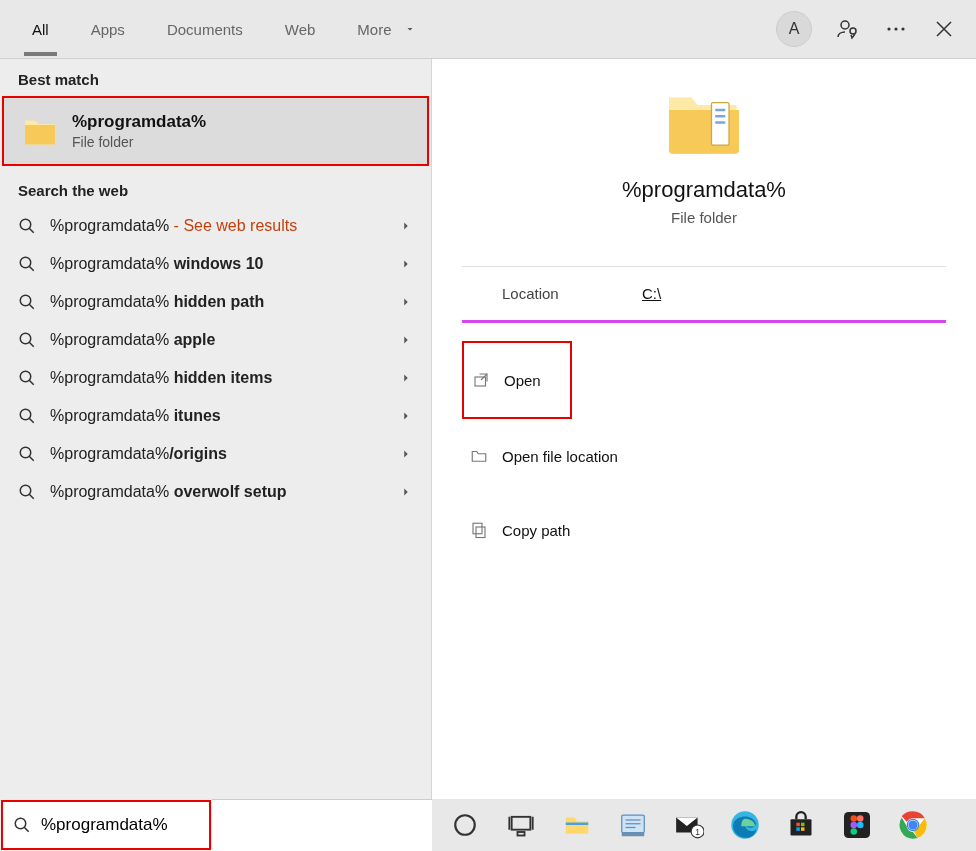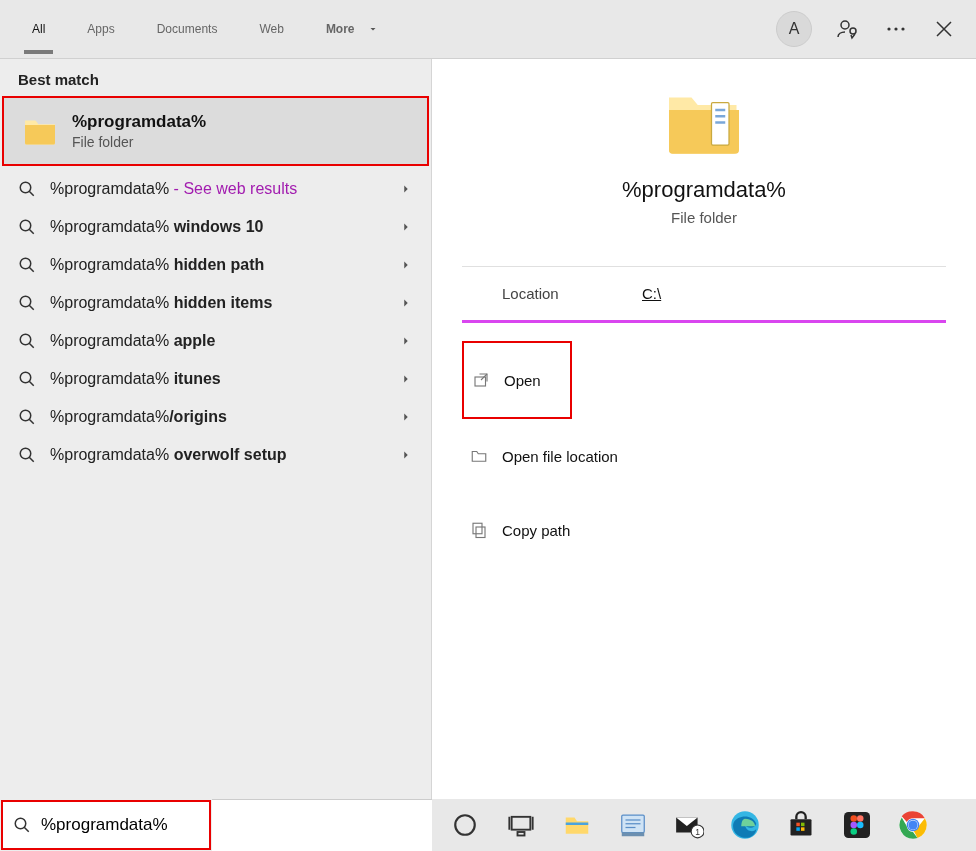--- a/index.html
+++ b/index.html
@@ -1,24 +1,24 @@
 <!DOCTYPE html>
 <html><head>
 <meta charset="utf-8">
 <style>
   * { box-sizing: border-box; margin: 0; padding: 0; font-family: "Segoe UI", Arial, sans-serif; }
   body { width: 976px; height: 851px; background: #e8e8e8; overflow: hidden; position: relative; }
   .container { display: flex; flex-direction: column; height: 100%; }
   
   
   .tabs-bar { height: 58px; display: flex; align-items: center; padding: 0 20px; background: #e8e8e8; position: relative; }
-  .tab { padding: 8px 12px; font-size: 12px; color: #666; margin-right: 18px; cursor: pointer; position: relative; }
+  .tab { padding: 8px 12px; font-size: 15px; color: #666; margin-right: 18px; cursor: pointer; position: relative; }
   .tab.active { color: #111; font-weight: 400; }
   .tab.active::after { content:""; position:absolute; left:4px; right:4px; bottom:-10px; height:4px; background:#7a7a7a; }
-  .tab-more { display:flex; align-items:center; gap:12px;font-weight:bold; }
+  .tab-more { display:flex; align-items:center; gap:12px; }
   .chev-down { width:12px; height:12px; }
   .top-right { position:absolute; right:20px; top:0; height:58px; display:flex; align-items:center; gap:24px; }
   .avatar { width:36px; height:36px; border-radius:50%; background:#d9d9d9; display:flex; align-items:center; justify-content:center; font-size:16px; color:#333; border:1px solid #ccc; }
   .icon-btn { width:24px; height:24px; color:#333; cursor:pointer; }
   
   
   .main { flex:1; display:flex; border-top:1px solid #d0d0d0; min-height:0; }
   .left-pane { width:432px; background:#ededed; display:flex; flex-direction:column; border-right:1px solid #d5d5d5; }
   .right-pane { flex:1; background:#fff; display:flex; flex-direction:column; padding-top:30px; }
   
@@ -27,21 +27,21 @@
   .best-match { display:flex; align-items:center; padding:14px 18px; background:#dcdcdc; border:2px solid #e90000; margin:0 2px 4px 2px; }
   .folder-ico-sm { width:36px; height:36px; flex-shrink:0; }
   .bm-text { margin-left:14px; }
   .bm-title { font-size:17px; font-weight:600; color:#111; }
   .bm-sub { font-size:14px; color:#555; margin-top:2px; }
   
   .result-row { display:flex; align-items:center; padding:10px 18px; cursor:pointer; }
   .search-ico { width:18px; height:18px; flex-shrink:0; color:#333; }
   .result-text { flex:1; margin-left:14px; font-size:16px; color:#222; }
   .result-text .suffix { font-weight:600; }
-  .result-text .hint { color:#a21caf; }
+  .result-text .hint { color:#c2410c; }
   .chev-right { width:14px; height:14px; color:#555; }
   
   
   .preview-icon { align-self:center; }
   .preview-title { text-align:center; font-size:22px; color:#111; margin-top:16px; }
   .preview-sub { text-align:center; font-size:15px; color:#555; margin-top:6px; }
   .meta-row { display:flex; padding:18px 40px; border-top:1px solid #e0e0e0; border-bottom:3px solid #d946ef; margin:40px 30px 0; font-size:15px; }
   .meta-label { width:140px; color:#444; }
   .meta-val { color:#111; text-decoration:underline; cursor:pointer; }
   .actions { margin:18px 30px 0; }
@@ -103,20 +103,21 @@
         <svg class="folder-ico-sm" viewBox="0 0 48 48">
             <path fill="#ffe9a6" d="M4 10h14l4 5h22v25a2 2 0 0 1-2 2H6a2 2 0 0 1-2-2z"></path>
             <path fill="#f6c959" d="M4 16h40v24a2 2 0 0 1-2 2H6a2 2 0 0 1-2-2z"></path>
           </svg>
         <div class="bm-text">
           <div class="bm-title">%programdata%</div>
           <div class="bm-sub">File folder</div>
         </div>
       </div>
 
+      <div class="section-label">Search the web</div>
 
       <div class="result-row">
         <svg class="search-ico" viewBox="0 0 24 24" fill="none" stroke="#333" stroke-width="2">
             <circle cx="10" cy="10" r="7"></circle>
             <path d="M21 21l-6-6"></path>
           </svg>
         <span class="result-text"><span>%programdata%</span><span class="suffix"></span><span class="hint"> - See web results</span></span>
         <svg class="chev-right" viewBox="0 0 24 24" fill="#555">
             <path d="M9 6l6 6-6 6z"></path>
           </svg>
@@ -139,31 +140,31 @@
         <span class="result-text"><span>%programdata% </span><span class="suffix">hidden path</span></span>
         <svg class="chev-right" viewBox="0 0 24 24" fill="#555">
             <path d="M9 6l6 6-6 6z"></path>
           </svg>
       </div>
       <div class="result-row">
         <svg class="search-ico" viewBox="0 0 24 24" fill="none" stroke="#333" stroke-width="2">
             <circle cx="10" cy="10" r="7"></circle>
             <path d="M21 21l-6-6"></path>
           </svg>
+        <span class="result-text"><span>%programdata% </span><span class="suffix">apple</span></span>
+        <svg class="chev-right" viewBox="0 0 24 24" fill="#555">
+            <path d="M9 6l6 6-6 6z"></path>
+          </svg>
+      </div>
+      <div class="result-row">
+        <svg class="search-ico" viewBox="0 0 24 24" fill="none" stroke="#333" stroke-width="2">
+            <circle cx="10" cy="10" r="7"></circle>
+            <path d="M21 21l-6-6"></path>
+          </svg>
         <span class="result-text"><span>%programdata% </span><span class="suffix">hidden items</span></span>
-        <svg class="chev-right" viewBox="0 0 24 24" fill="#555">
-            <path d="M9 6l6 6-6 6z"></path>
-          </svg>
-      </div>
-      <div class="result-row">
-        <svg class="search-ico" viewBox="0 0 24 24" fill="none" stroke="#333" stroke-width="2">
-            <circle cx="10" cy="10" r="7"></circle>
-            <path d="M21 21l-6-6"></path>
-          </svg>
-        <span class="result-text"><span>%programdata% </span><span class="suffix">apple</span></span>
         <svg class="chev-right" viewBox="0 0 24 24" fill="#555">
             <path d="M9 6l6 6-6 6z"></path>
           </svg>
       </div>
       <div class="result-row">
         <svg class="search-ico" viewBox="0 0 24 24" fill="none" stroke="#333" stroke-width="2">
             <circle cx="10" cy="10" r="7"></circle>
             <path d="M21 21l-6-6"></path>
           </svg>
         <span class="result-text"><span>%programdata% </span><span class="suffix">itunes</span></span>

